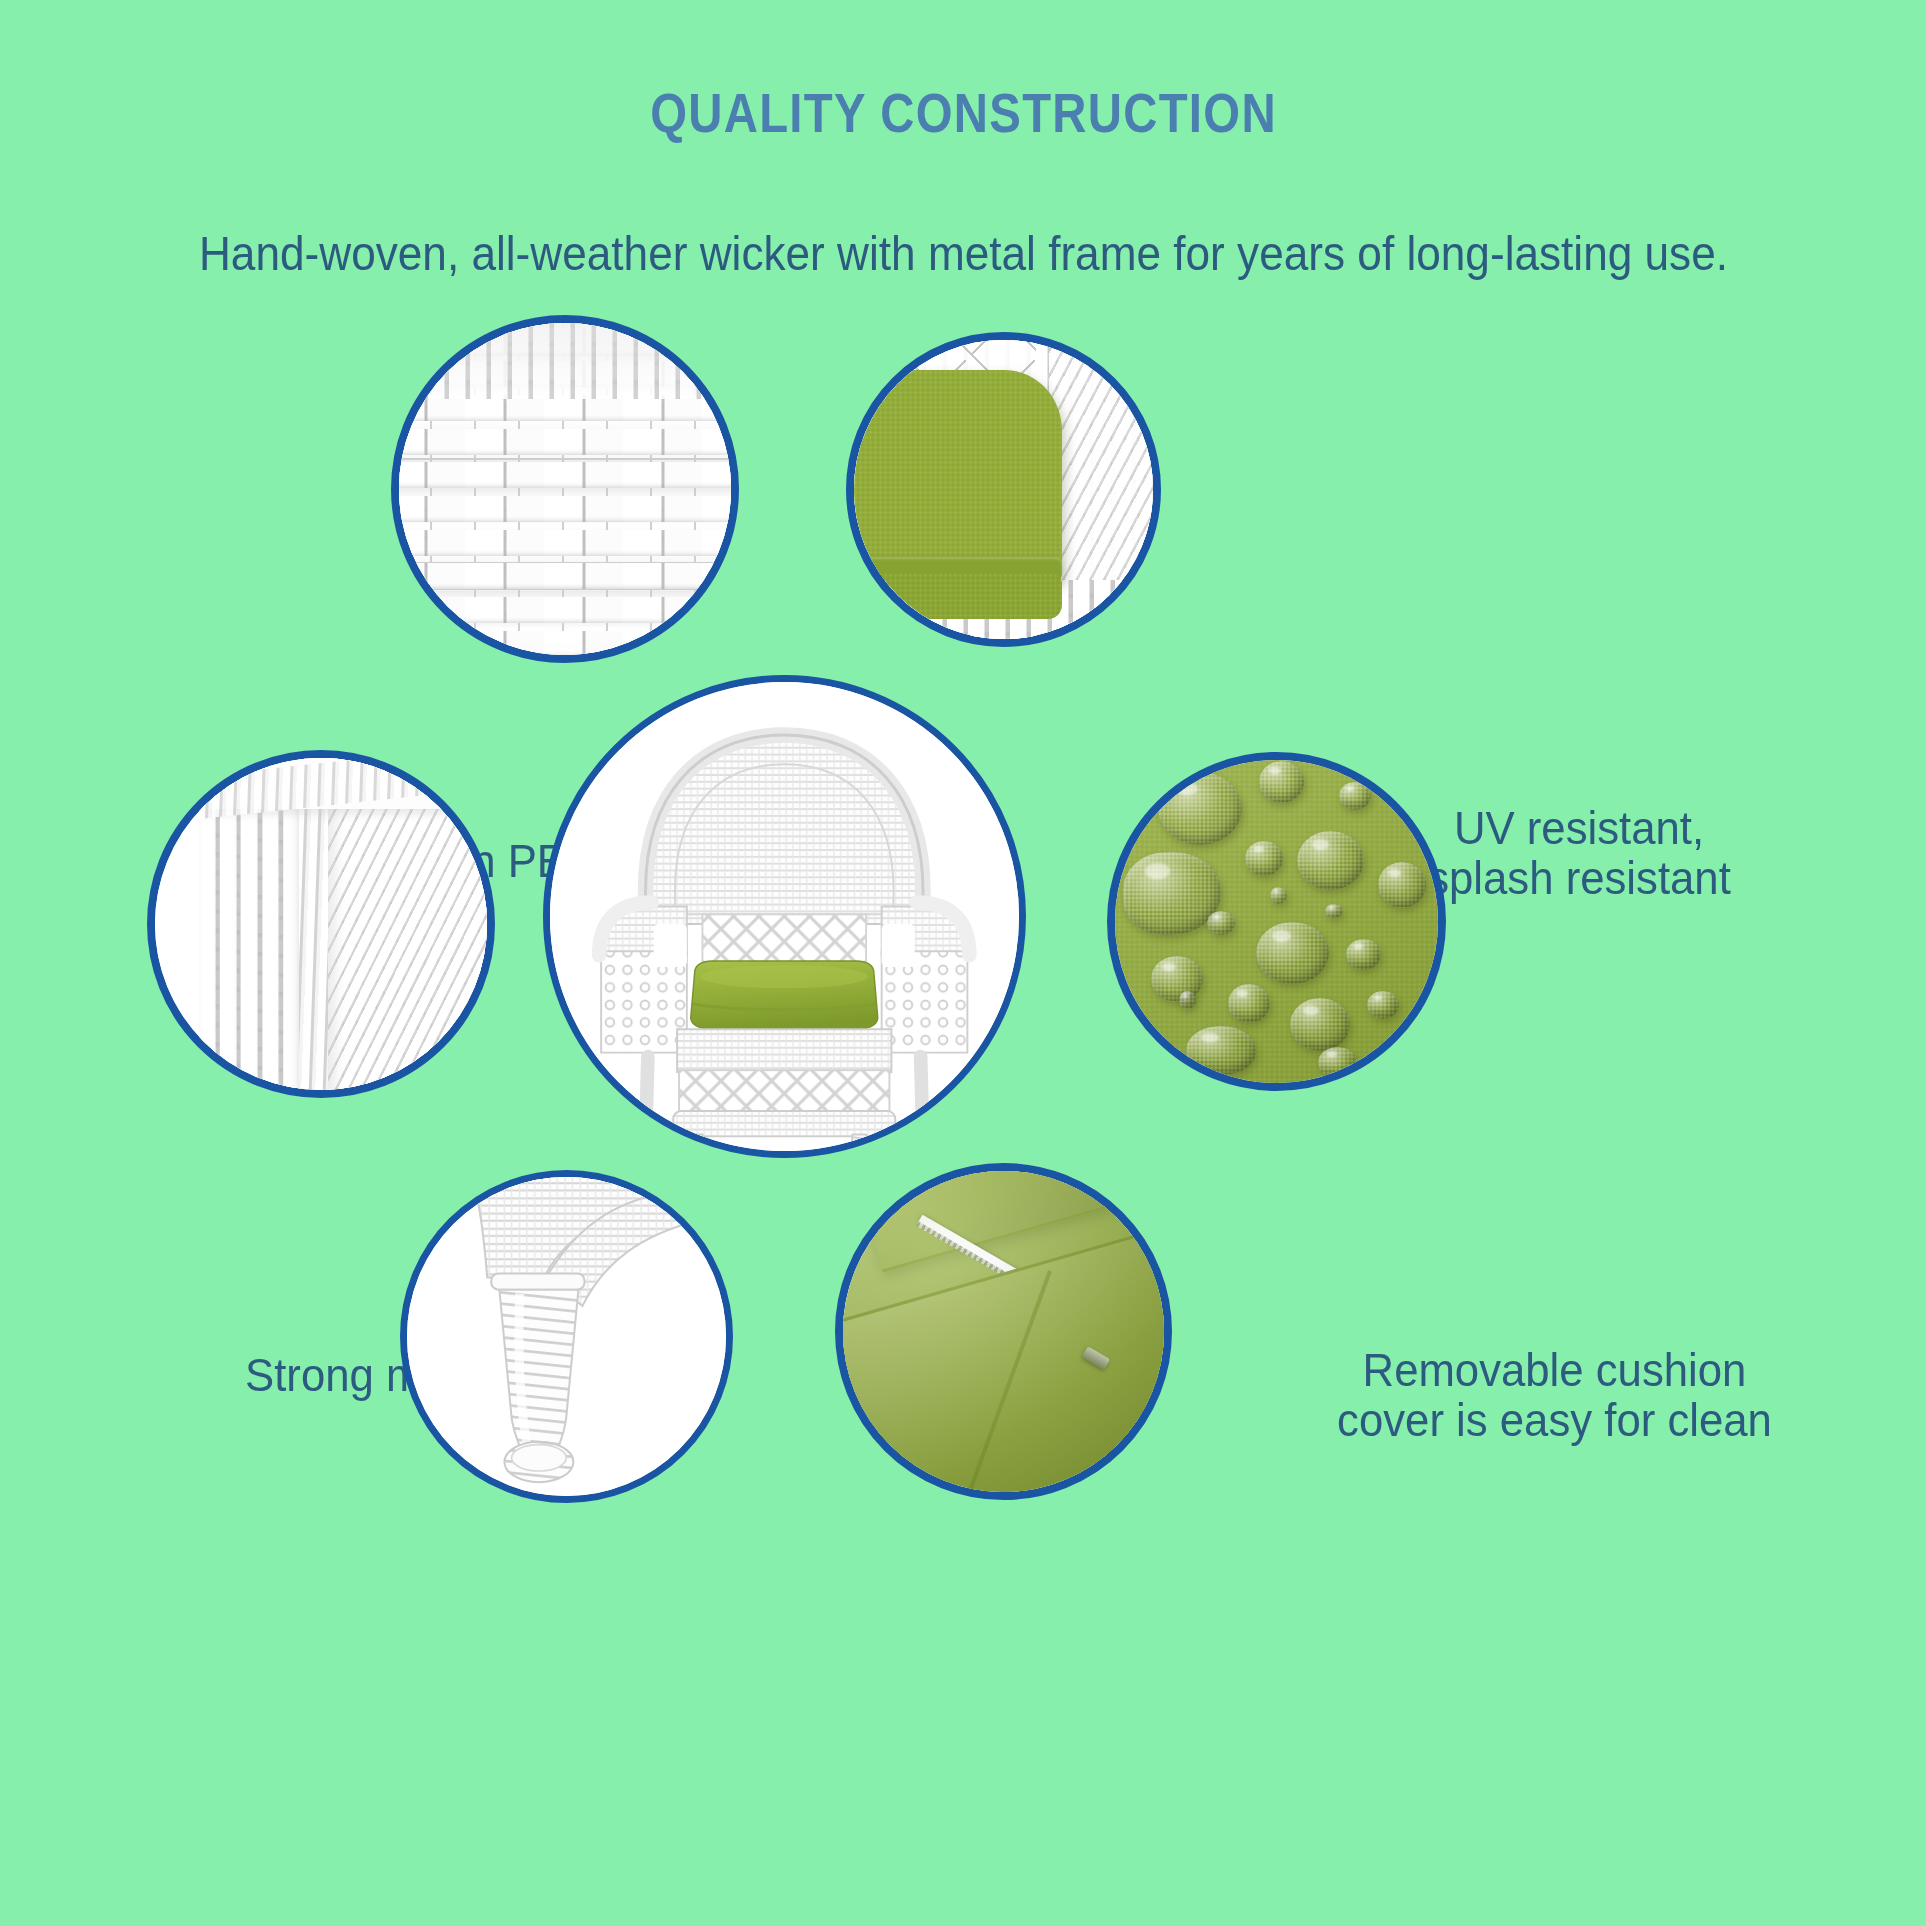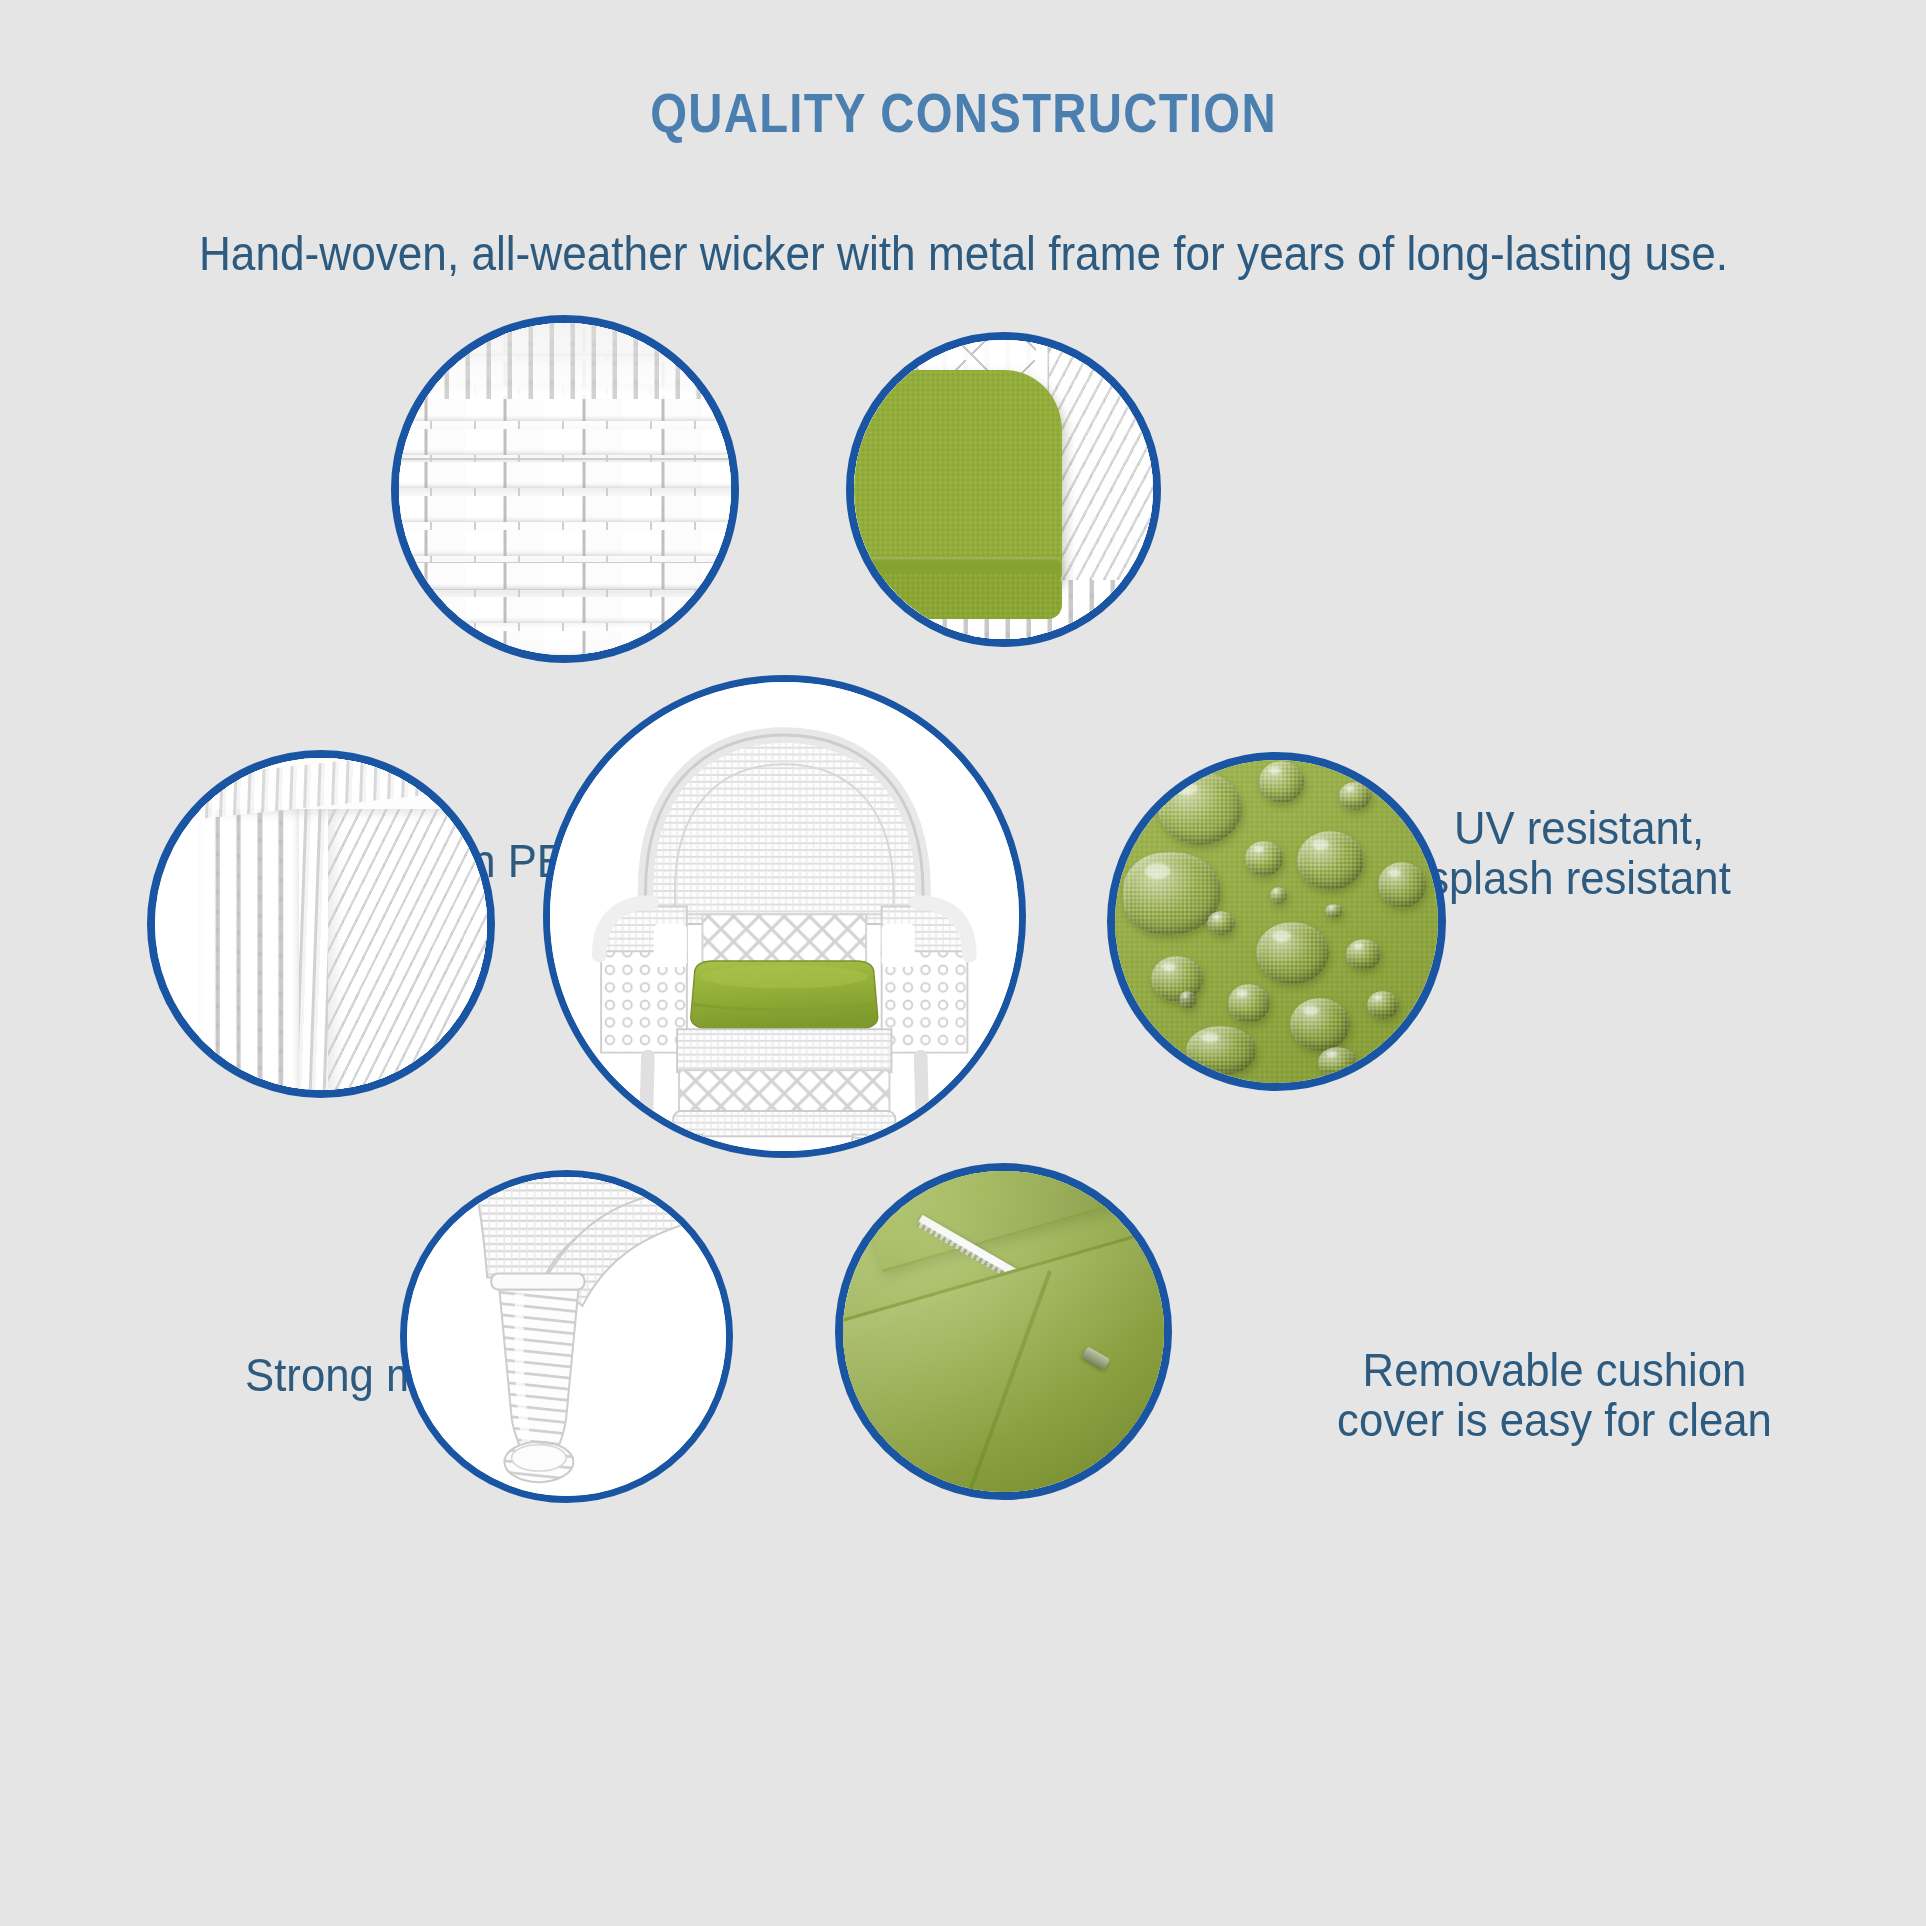--- a/index.html
+++ b/index.html
@@ -7,21 +7,21 @@
     padding: 0;
     background: #ffffff;
   }
   body {
     font-family: "Liberation Sans", sans-serif;
   }
   #page {
     position: relative;
     width: 1927px;
     height: 1927px;
-    background: #e5e5e5;
+    background: #86efac;
     overflow: hidden;
   }
 
   
   #header-title {
     position: absolute;
     left: 0; top: 81px;
     width: 1927px;
     text-align: center;
     font-family: "Liberation Sans Narrow", "Liberation Sans", sans-serif;

